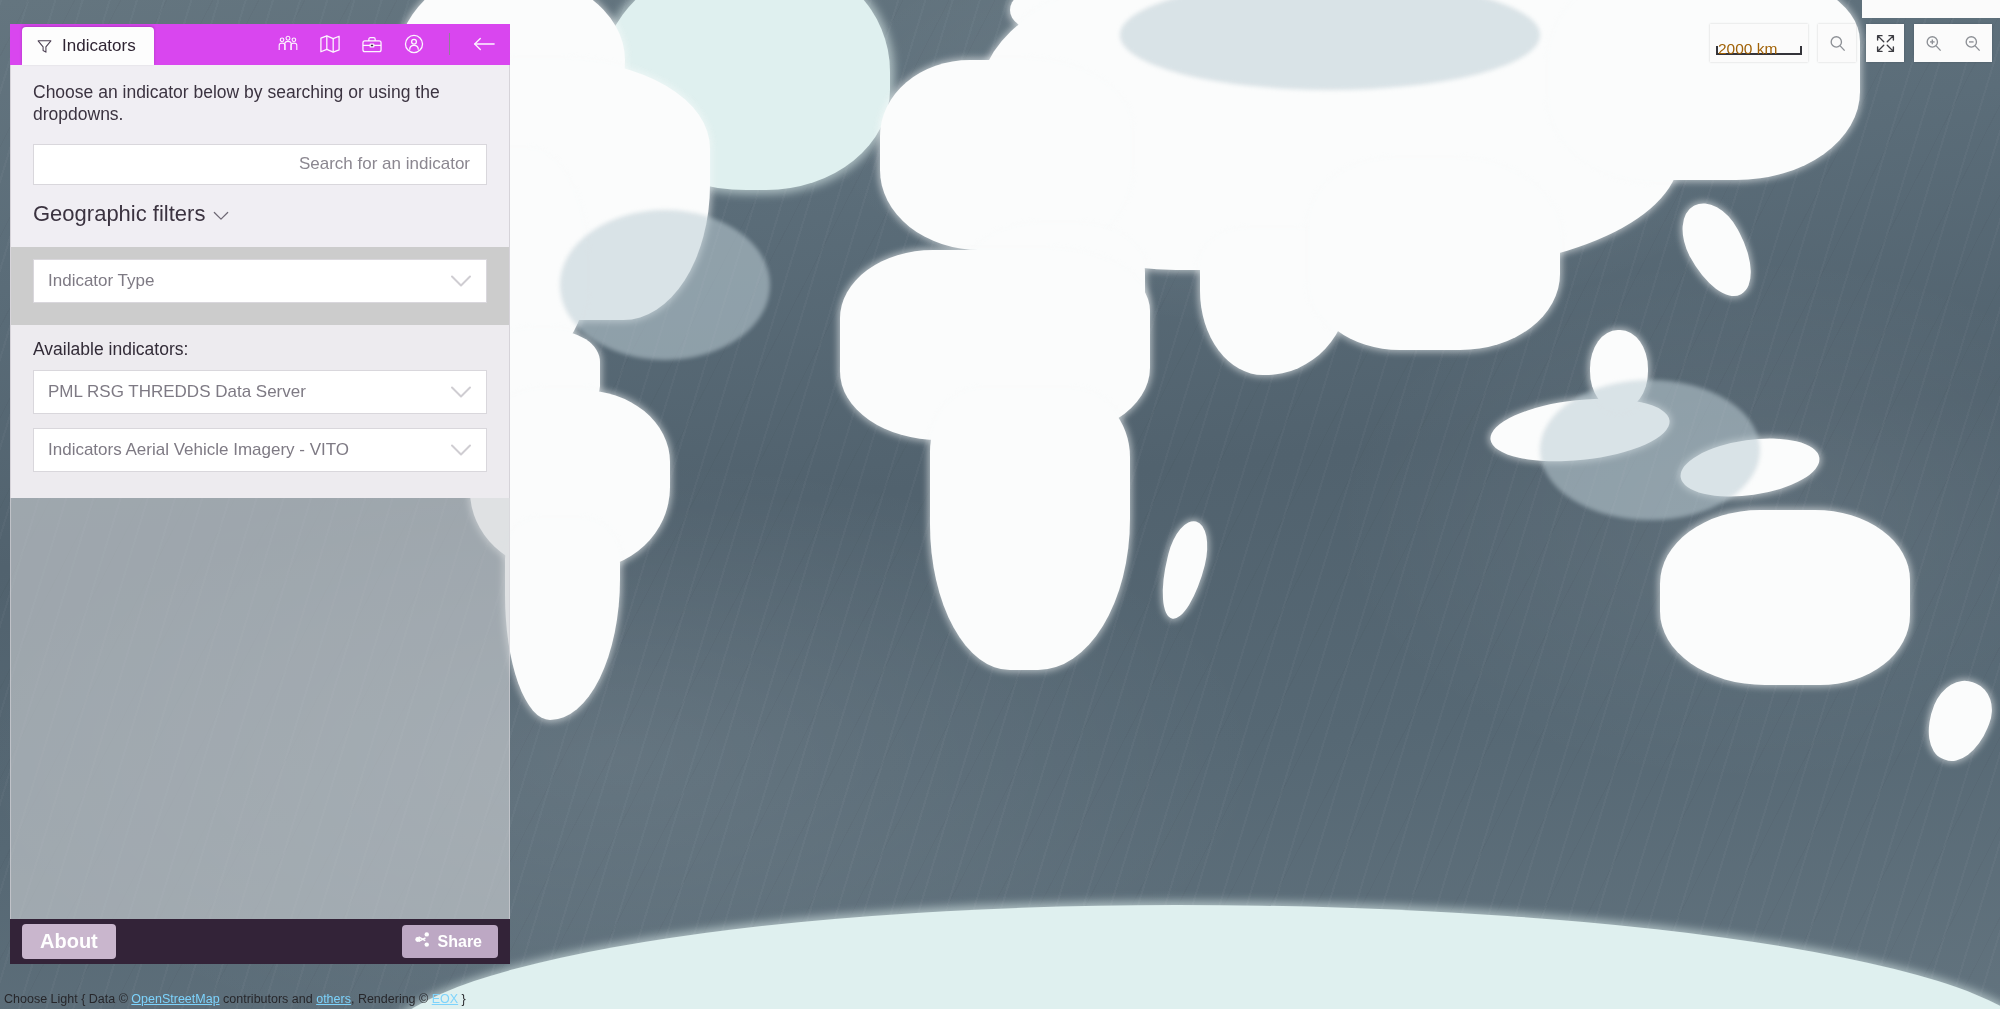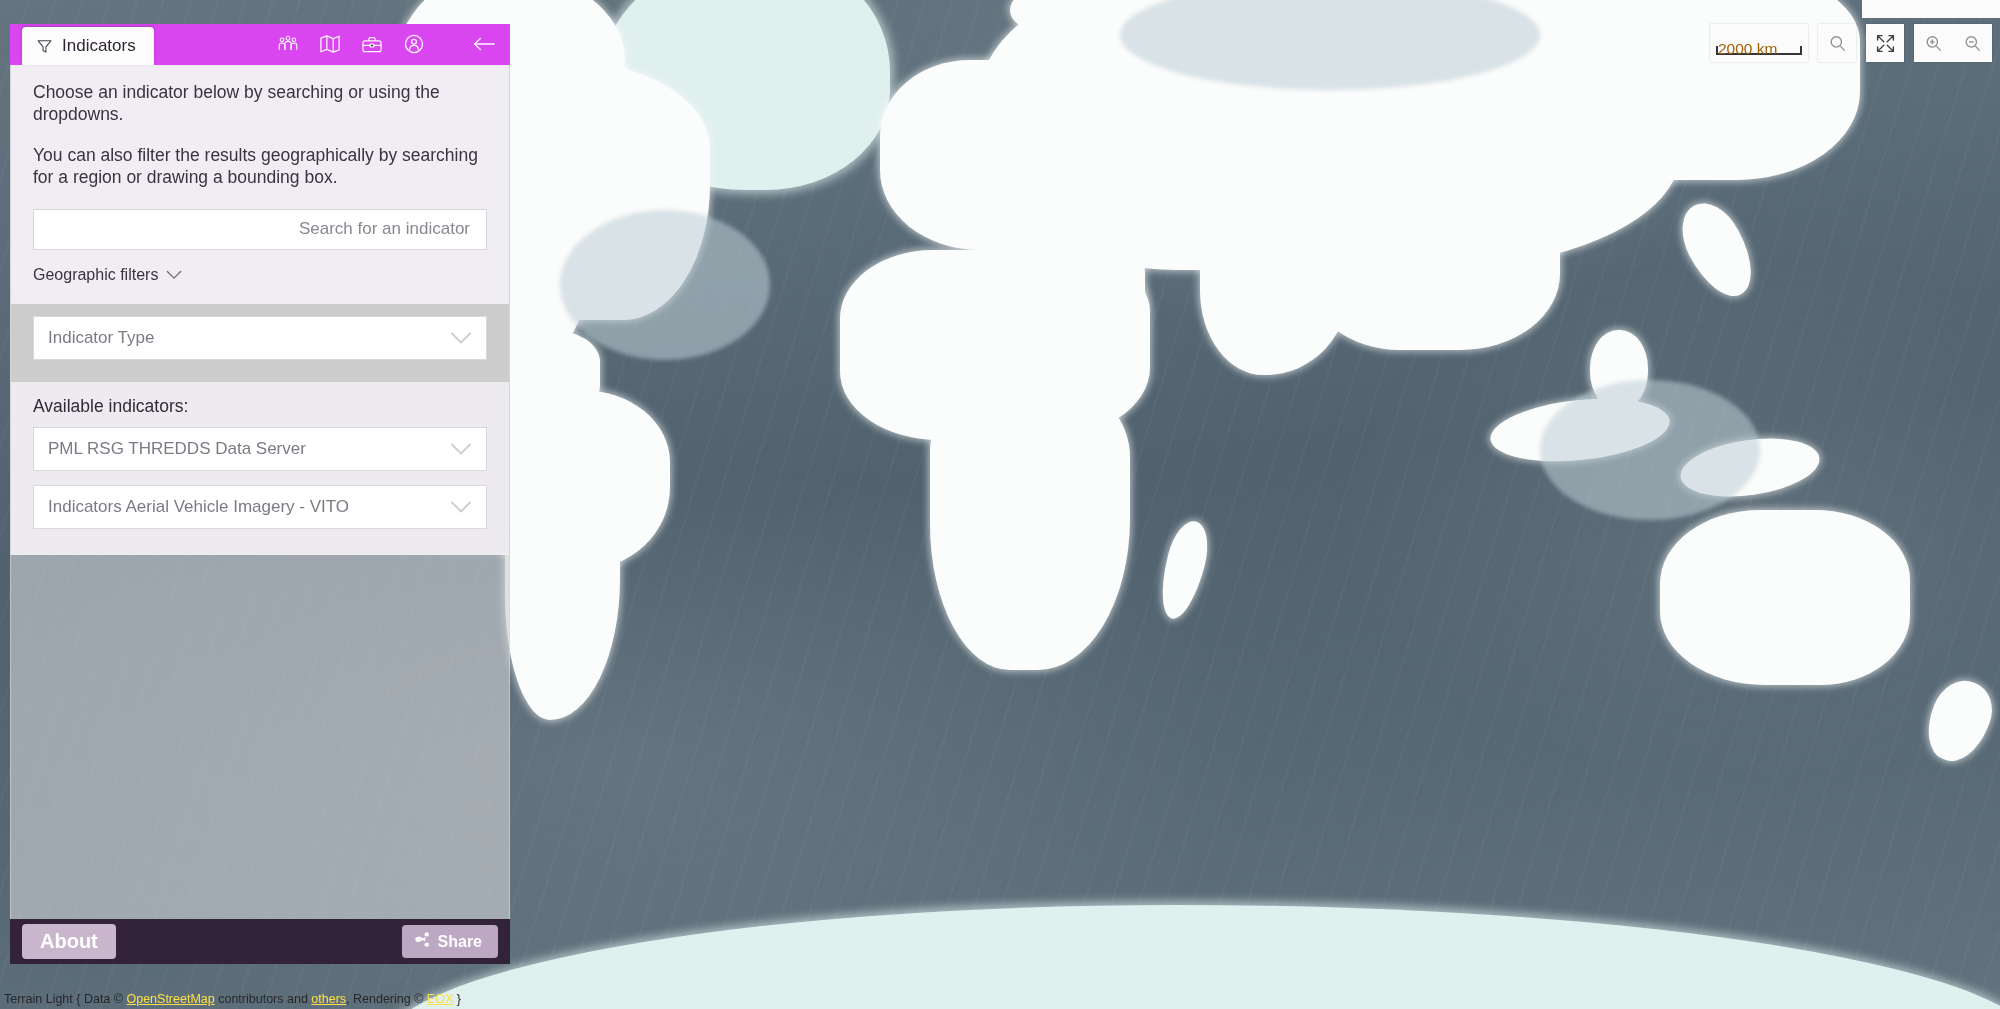--- a/index.html
+++ b/index.html
@@ -118,21 +118,21 @@
     font: inherit; color: #3b3340; width: 100%; text-align: right;
   }
   .field input::placeholder { color: #8b8790; }
   .chev {
     position: absolute; right: 14px; top: 50%;
     transform: translateY(-50%);
     line-height: 0;
   }
   .geo-filters {
     display: flex; align-items: center; gap: 8px;
-    color: #3b3340; font-size: 16px;
+    color: #3b3340; font-size: 22px;
     padding: 16px 0 10px 0;
     cursor: pointer;
   }
   .sect-label {
     color: #322b37; font-size: 17.5px; margin-bottom: 10px;
   }
   .field-gap { height: 14px; }
 
   .panel-scrollarea {
     flex: 1 1 auto;
@@ -221,21 +221,21 @@
   
   .attribution {
     position: absolute;
     left: 4px; bottom: 3px;
     z-index: 25;
     font-size: 12.5px;
     color: #27272b;
     font-family: "Liberation Sans", sans-serif;
     white-space: nowrap;
   }
-  .attribution a { color: #fde047; text-decoration: underline; }
+  .attribution a { color: #7dd3fc; text-decoration: underline; }
 </style>
 </head>
 <body>
 
 <div id="map-root">
   <div class="map-ocean"></div>
 
   <div class="land ice" style="left:600px;top:-40px;width:290px;height:230px;border-radius:48% 40% 44% 52%/55% 50% 45% 48%;"></div>
   <div class="land" style="left:395px;top:-30px;width:230px;height:200px;border-radius:45% 55% 40% 50%/50% 45% 55% 50%;"></div>
   <div class="land" style="left:885px;top:105px;width:62px;height:38px;border-radius:50%;"></div>
@@ -376,21 +376,20 @@
             <polyline points="9,2 3,8 9,14"></polyline>
         </svg>
       </span>
     </div>
   </div>
 
   <div class="panel-body">
 
     <div class="sect-light">
       <p class="para">Choose an indicator below by searching or using the dropdowns.</p>
-      <p class="para last">You can also filter the results geographically by searching for a region or drawing a bounding box.</p>
 
       <div class="field">
         <input type="text" placeholder="Search for an indicator" style="">
       </div>
 
       <div class="geo-filters">
         <span>Geographic filters</span>
         <span>
           <svg width="16" height="10" viewBox="0 0 18 11" fill="none" stroke="#6e6874" stroke-width="1.4" stroke-linecap="round" stroke-linejoin="round">
             <polyline points="1.5,1.5 9,9 16.5,1.5"></polyline>
@@ -448,14 +447,14 @@
           <rect x="5.8" y="6.1" width="9" height="1.7" transform="rotate(29 5.8 6.1)"></rect>
           <rect x="5.2" y="11.6" width="9" height="1.7" transform="rotate(-29 5.2 11.6)"></rect>
         </svg>
       </span>
       <span>Share</span>
     </button>
   </div>
 </div>
 
 <div class="attribution">
-  <span>Terrain Light { Data © </span><a href="#">OpenStreetMap</a><span> contributors and </span><a href="#">others</a><span>, Rendering © </span><a href="#">EOX</a><span> }</span>
+  <span>Choose Light { Data © </span><a href="#">OpenStreetMap</a><span> contributors and </span><a href="#">others</a><span>, Rendering © </span><a href="#">EOX</a><span> }</span>
 </div>
 
 </body></html>

